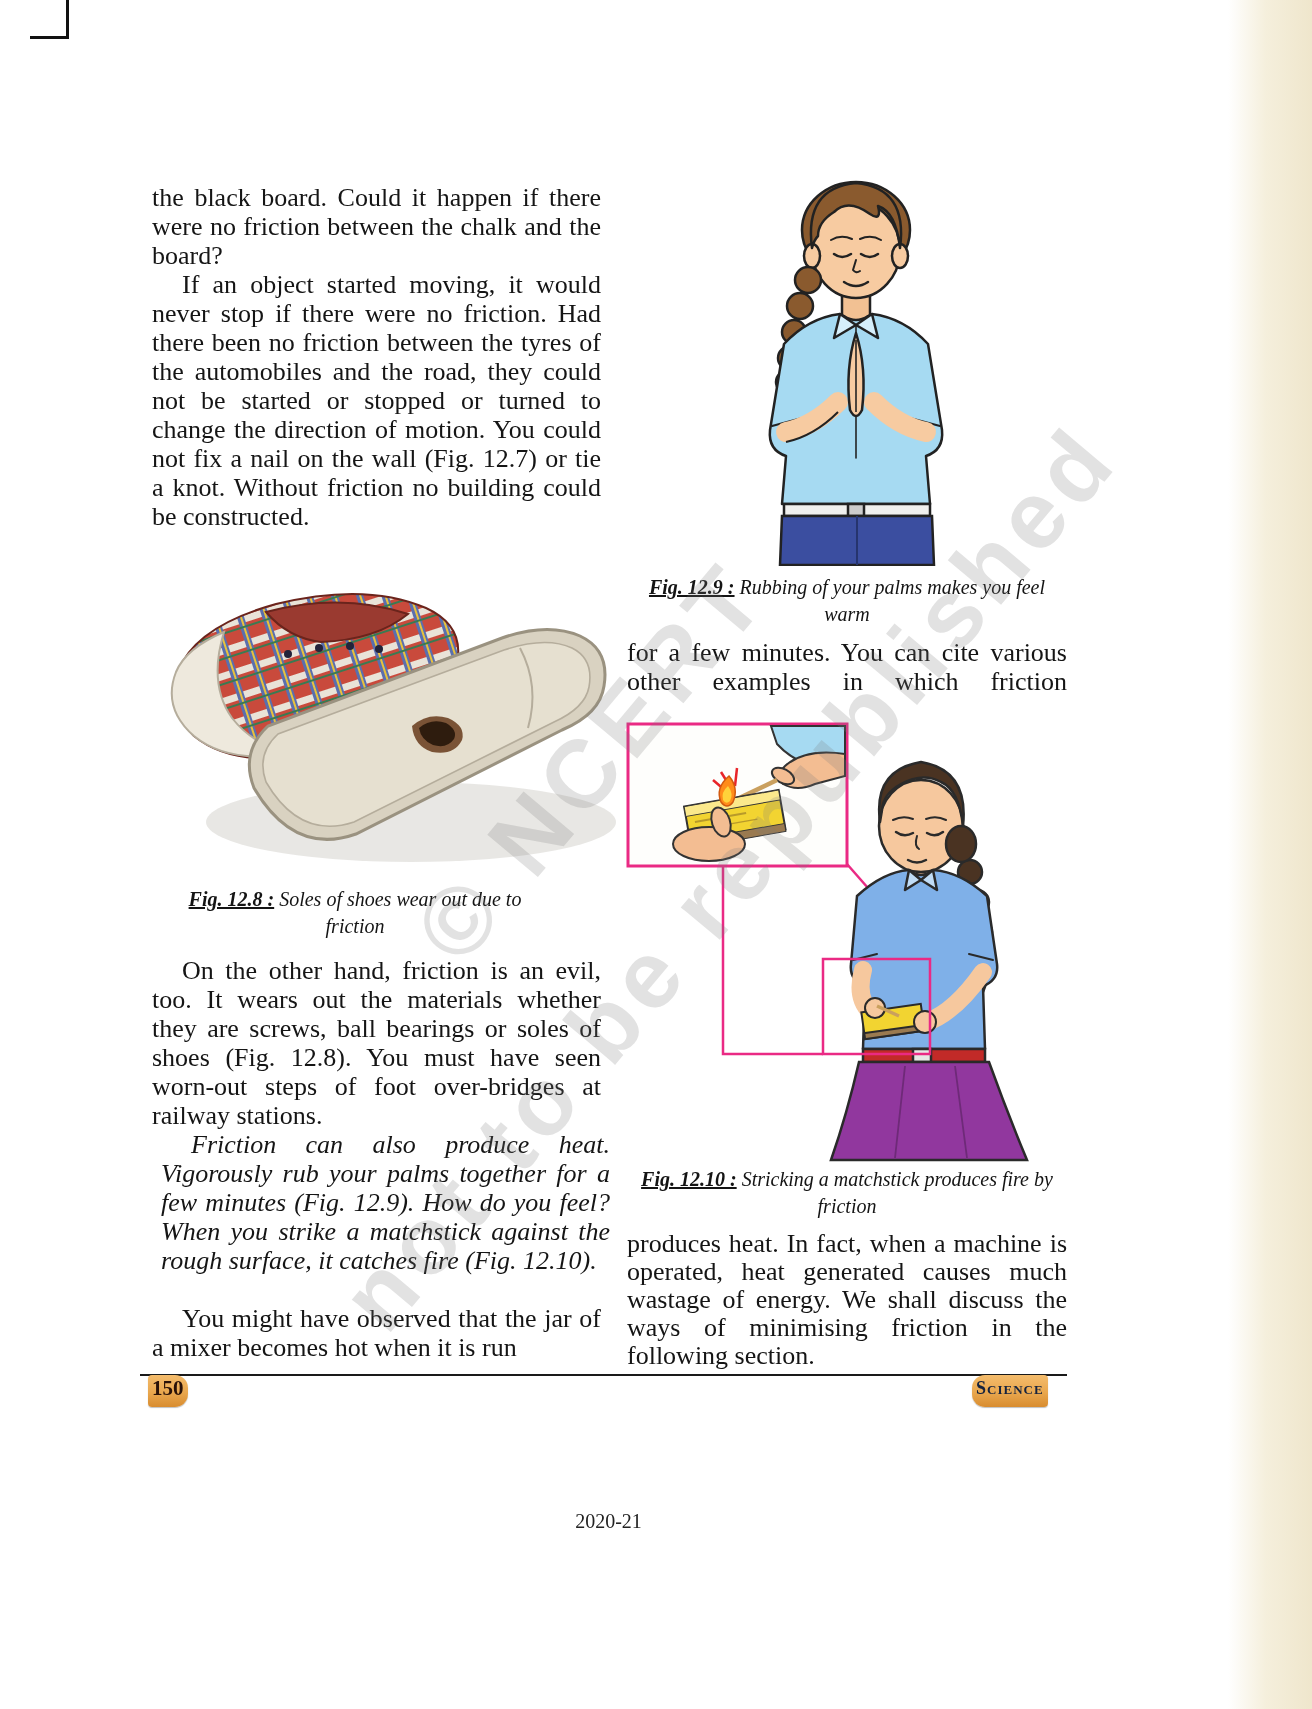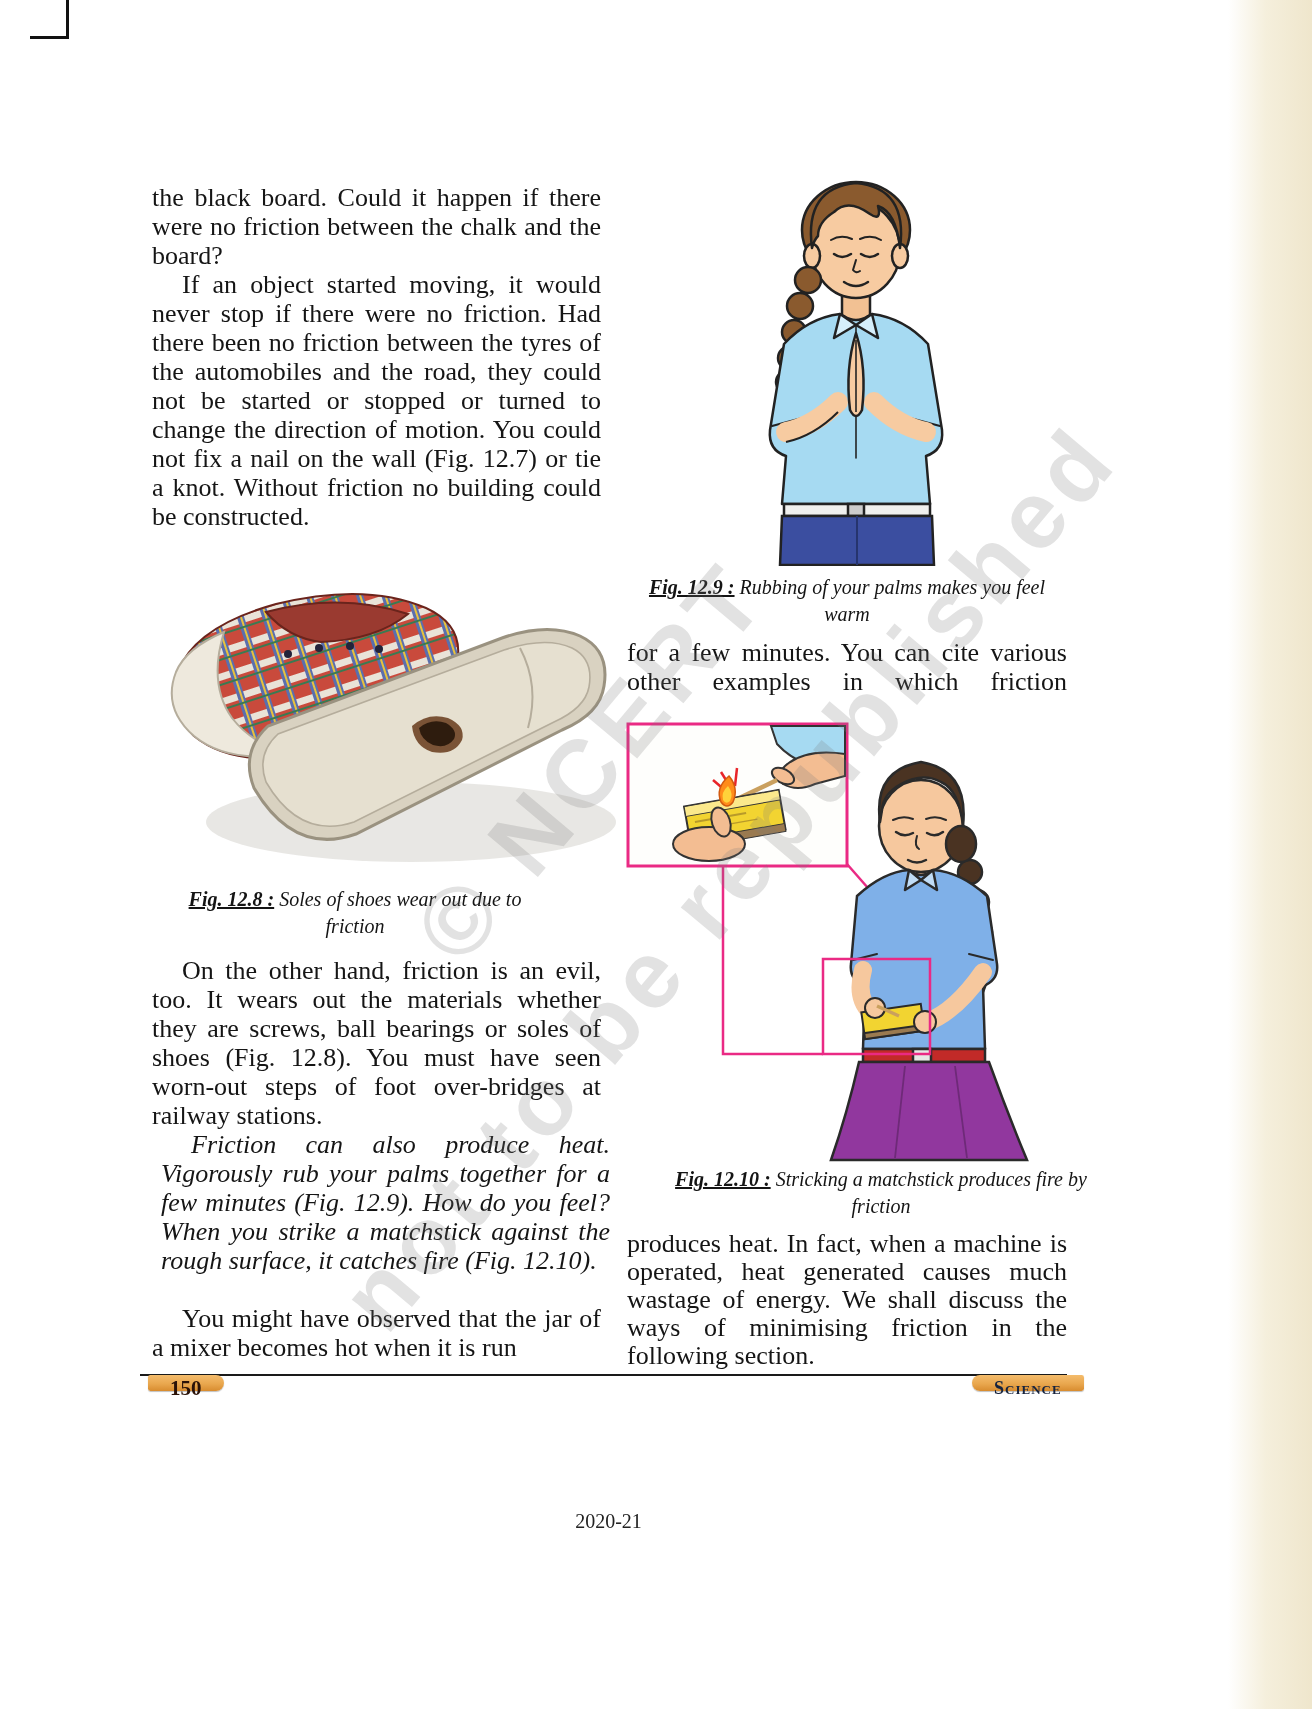--- a/index.html
+++ b/index.html
@@ -26,23 +26,23 @@
   }
   .fig-label{font-weight:bold;font-style:italic;text-decoration:underline;}
   .fig-desc{font-style:italic;}
 
   figure{margin:0;padding:0;position:absolute;}
   figure svg{display:block;}
 
   
   .footer-rule{position:absolute;left:140px;top:1374px;width:927px;height:2px;background:#1a1a1a;}
   .badge{
-    position:absolute;top:1375px;height:16px;line-height:26px;
+    position:absolute;top:1375px;height:32px;line-height:26px;
     background:linear-gradient(180deg,#f4bc6c,#e9a74e 55%,#d88c2f);
-    border-radius:4px 13px 13px 4px;padding:0 22px;
+    border-radius:4px 13px 13px 4px;padding:0 4px;
     font-weight:bold;box-shadow:0 1px 1px rgba(0,0,0,0.25);
   }
   .badge-page{left:148px;font-size:21px;color:#2a1208;}
   .badge-subject{left:972px;border-radius:13px 4px 4px 13px;font-variant:small-caps;
     font-size:18px;letter-spacing:1px;color:#16233e;}
   .year-line{position:absolute;left:152px;top:1510px;width:913px;text-align:center;
     font-size:20px;color:#222;font-family:"Liberation Serif",serif;}
 
   
   .watermark{
@@ -255,21 +255,21 @@
           <path d="M103,72 Q109,80 105,87 Q101,91 98,86 Q96,78 103,72 Z" fill="#ffd23a"></path>
         </g>
         <g stroke="#333" stroke-width="2">
           <ellipse cx="84" cy="130" rx="36" ry="17" fill="#f3bd92"></ellipse>
           <ellipse cx="96" cy="108" rx="9" ry="15" fill="#f3bd92" transform="rotate(-18 96 108)"></ellipse>
         </g>
       </g>
     </svg>
   </figure>
 
-  <figcaption class="caption" style="left:661px;top:1166px;width:440px;">
+  <figcaption class="caption" style="left:627px;top:1166px;width:440px;">
     <span class="fig-label">Fig. 12.10 :</span>
     <span class="fig-desc">Stricking a matchstick produces fire by friction</span>
   </figcaption>
 
   <p class="body-text" style="left:627px;top:1230px;width:440px;line-height:28px;">produces heat. In fact, when a machine is operated, heat generated causes much wastage of energy. We shall discuss the ways of minimising friction in the following section.</p>
 
   <div class="footer-rule"></div>
   <div class="badge badge-page">150</div>
   <div class="badge badge-subject">Science</div>
   <div class="year-line">2020-21</div>

